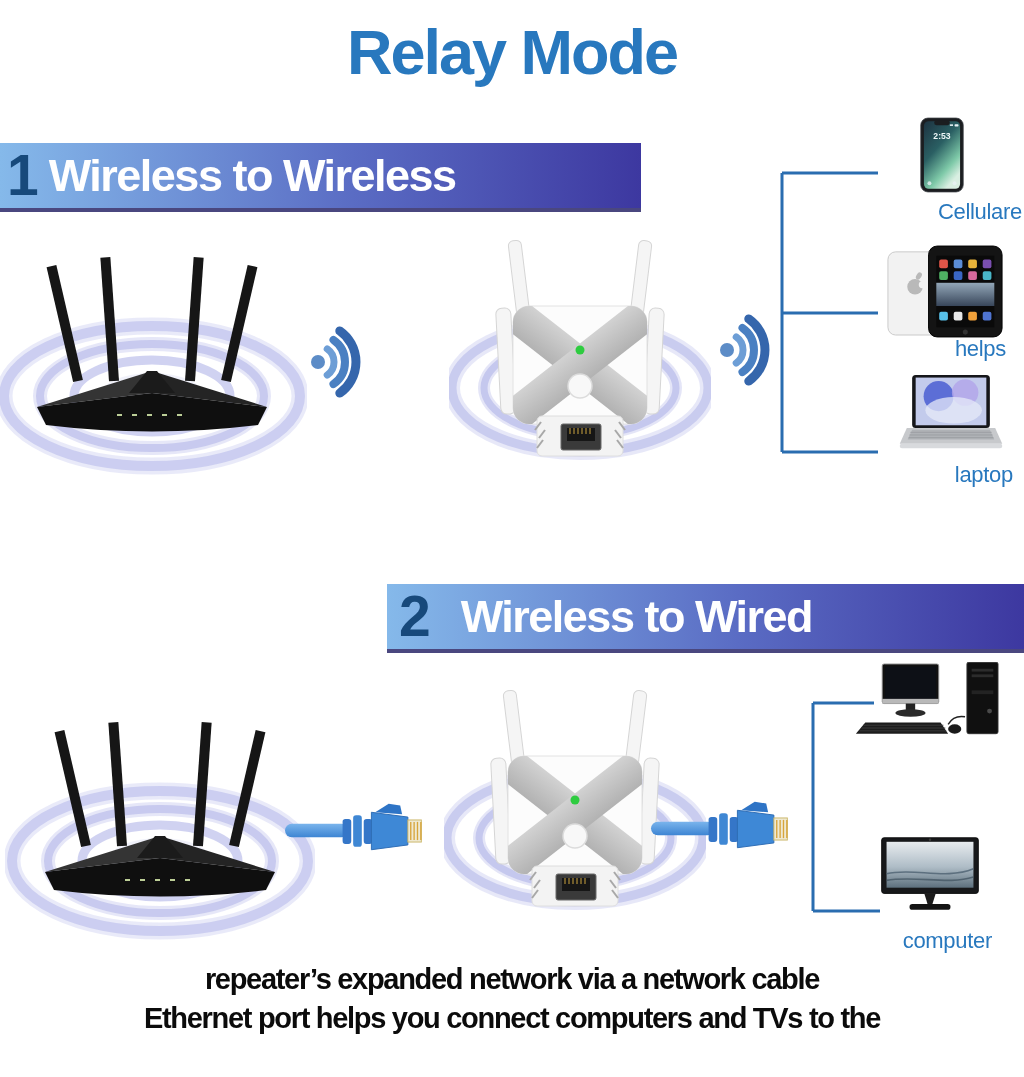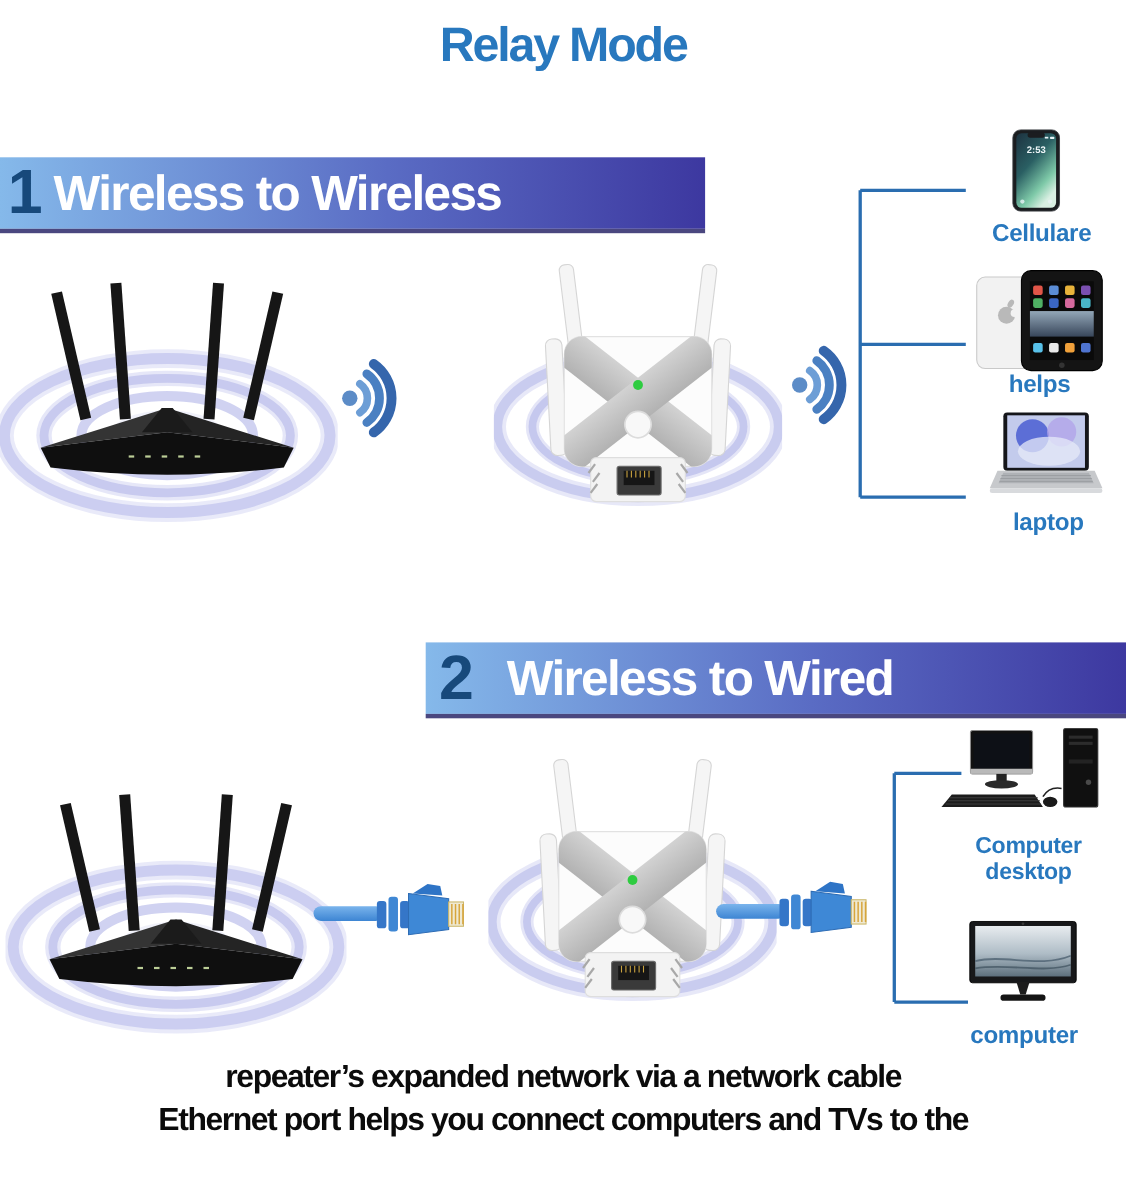--- a/index.html
+++ b/index.html
@@ -1,40 +1,40 @@
 <!DOCTYPE html>
 <html><head>
 <meta charset="utf-8">
 <style>
   html,body{margin:0;padding:0;background:#fff;}
   .canvas{position:relative;width:1024px;height:1077px;background:#ffffff;
           font-family:"Liberation Sans",sans-serif;overflow:hidden;}
   .abs{position:absolute;}
 
   .page-title{top:16px;left:0;width:1024px;text-align:center;
-    font-size:44px;font-weight:700;letter-spacing:-2px;color:#2878be;}
+    font-size:63px;font-weight:700;letter-spacing:-2px;color:#2878be;}
 
   .banner{height:69px;display:flex;align-items:center;
     background:linear-gradient(to right,#85b9ea 0%,#5a6cc4 55%,#3d38a0 100%);
     border-bottom:4px solid #4a477f;box-sizing:border-box;}
   .banner-number{font-size:57px;font-weight:700;color:#17497b;line-height:1;}
   .banner-heading{font-size:45px;font-weight:700;color:#ffffff;letter-spacing:-1.5px;}
   #banner1{top:143px;left:0;width:641px;}
   #banner1 .banner-number{margin-left:7px;}
   #banner1 .banner-heading{margin-left:10px;}
   #banner2{top:584px;left:387px;width:637px;}
   #banner2 .banner-number{margin-left:12px;}
   #banner2 .banner-heading{margin-left:30px;}
 
   .desc{left:0;width:1024px;text-align:center;font-size:29px;font-weight:700;
     letter-spacing:-1.3px;color:#0b0b0b;line-height:39px;}
   #desc1{top:489px;}
   #desc2{top:960px;}
 
-  .dev-label{text-align:center;font-size:22px;font-weight:700;color:#2878be;letter-spacing:-0.3px;}
+  .dev-label{text-align:right;font-size:22px;font-weight:400;color:#2878be;letter-spacing:-0.3px;}
   svg{display:block;}
 </style>
 </head>
 <body>
 
 <div class="canvas">
 
   <div class="abs page-title">Relay Mode</div>
 
   <div class="abs banner" id="banner1">
@@ -351,21 +351,20 @@
     <circle cx="144" cy="52" r="2.6" fill="#4a4a4a"></circle>
     <polygon points="12,64 92,64 100,76 2,76" fill="#1c1c1c"></polygon>
     <g stroke="#3c3c3c" stroke-width="1">
         <line x1="10" y1="67" x2="95" y2="67"></line>
         <line x1="8" y1="70" x2="97" y2="70"></line>
         <line x1="6" y1="73" x2="98" y2="73"></line>
       </g>
     <path d="M100,66 q6,-10 18,-8" stroke="#222" fill="none" stroke-width="1.5"></path>
     <ellipse cx="107" cy="71" rx="7" ry="5" fill="#1a1a1a"></ellipse>
   </svg>
-  <div class="abs dev-label" style="left:845px;top:757px;width:180px;font-size:21px">Computer desktop</div>
 
   <svg class="abs" style="left:880px;top:831px" width="100" height="88" viewBox="0 0 122 95">
     <defs>
       <linearGradient id="mw" x1="0" y1="0" x2="0" y2="1">
         <stop offset="0" stop-color="#e8ecef"></stop>
           <stop offset="0.55" stop-color="#aebcc6"></stop>
           <stop offset="1" stop-color="#5d707d"></stop>
       </linearGradient>
     </defs>
     <rect x="2" y="2" width="118" height="68" rx="3" fill="#17181a" stroke="#000"></rect>

